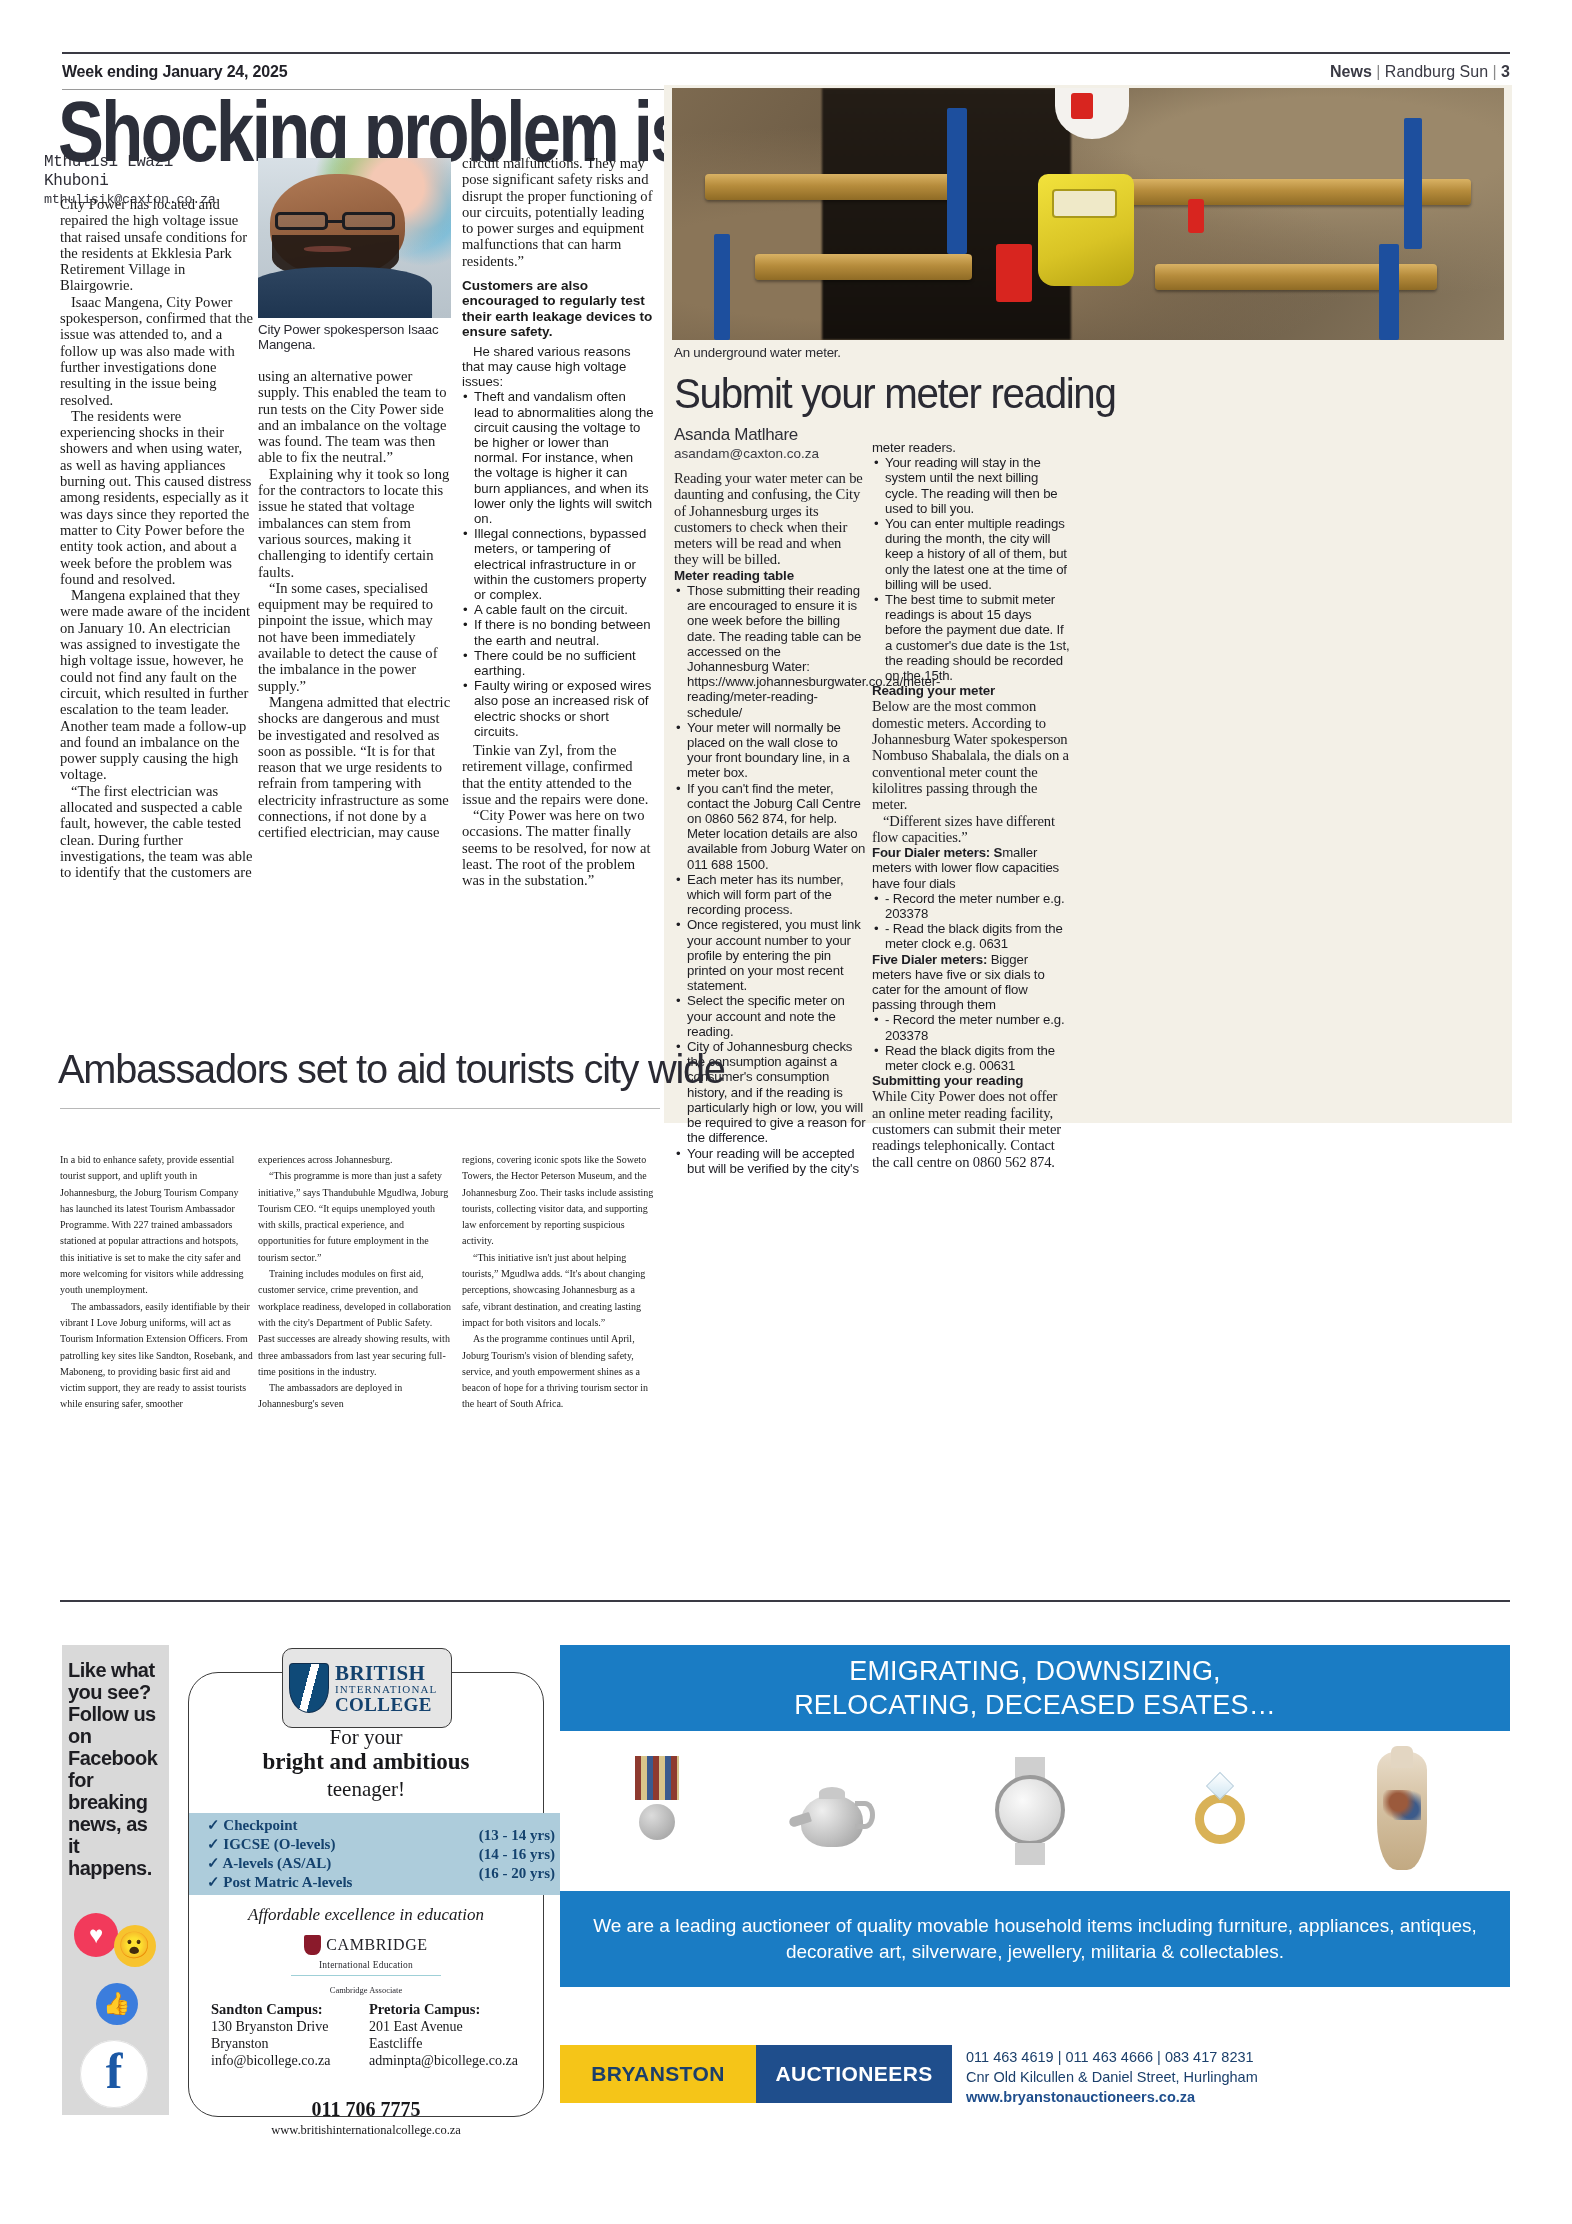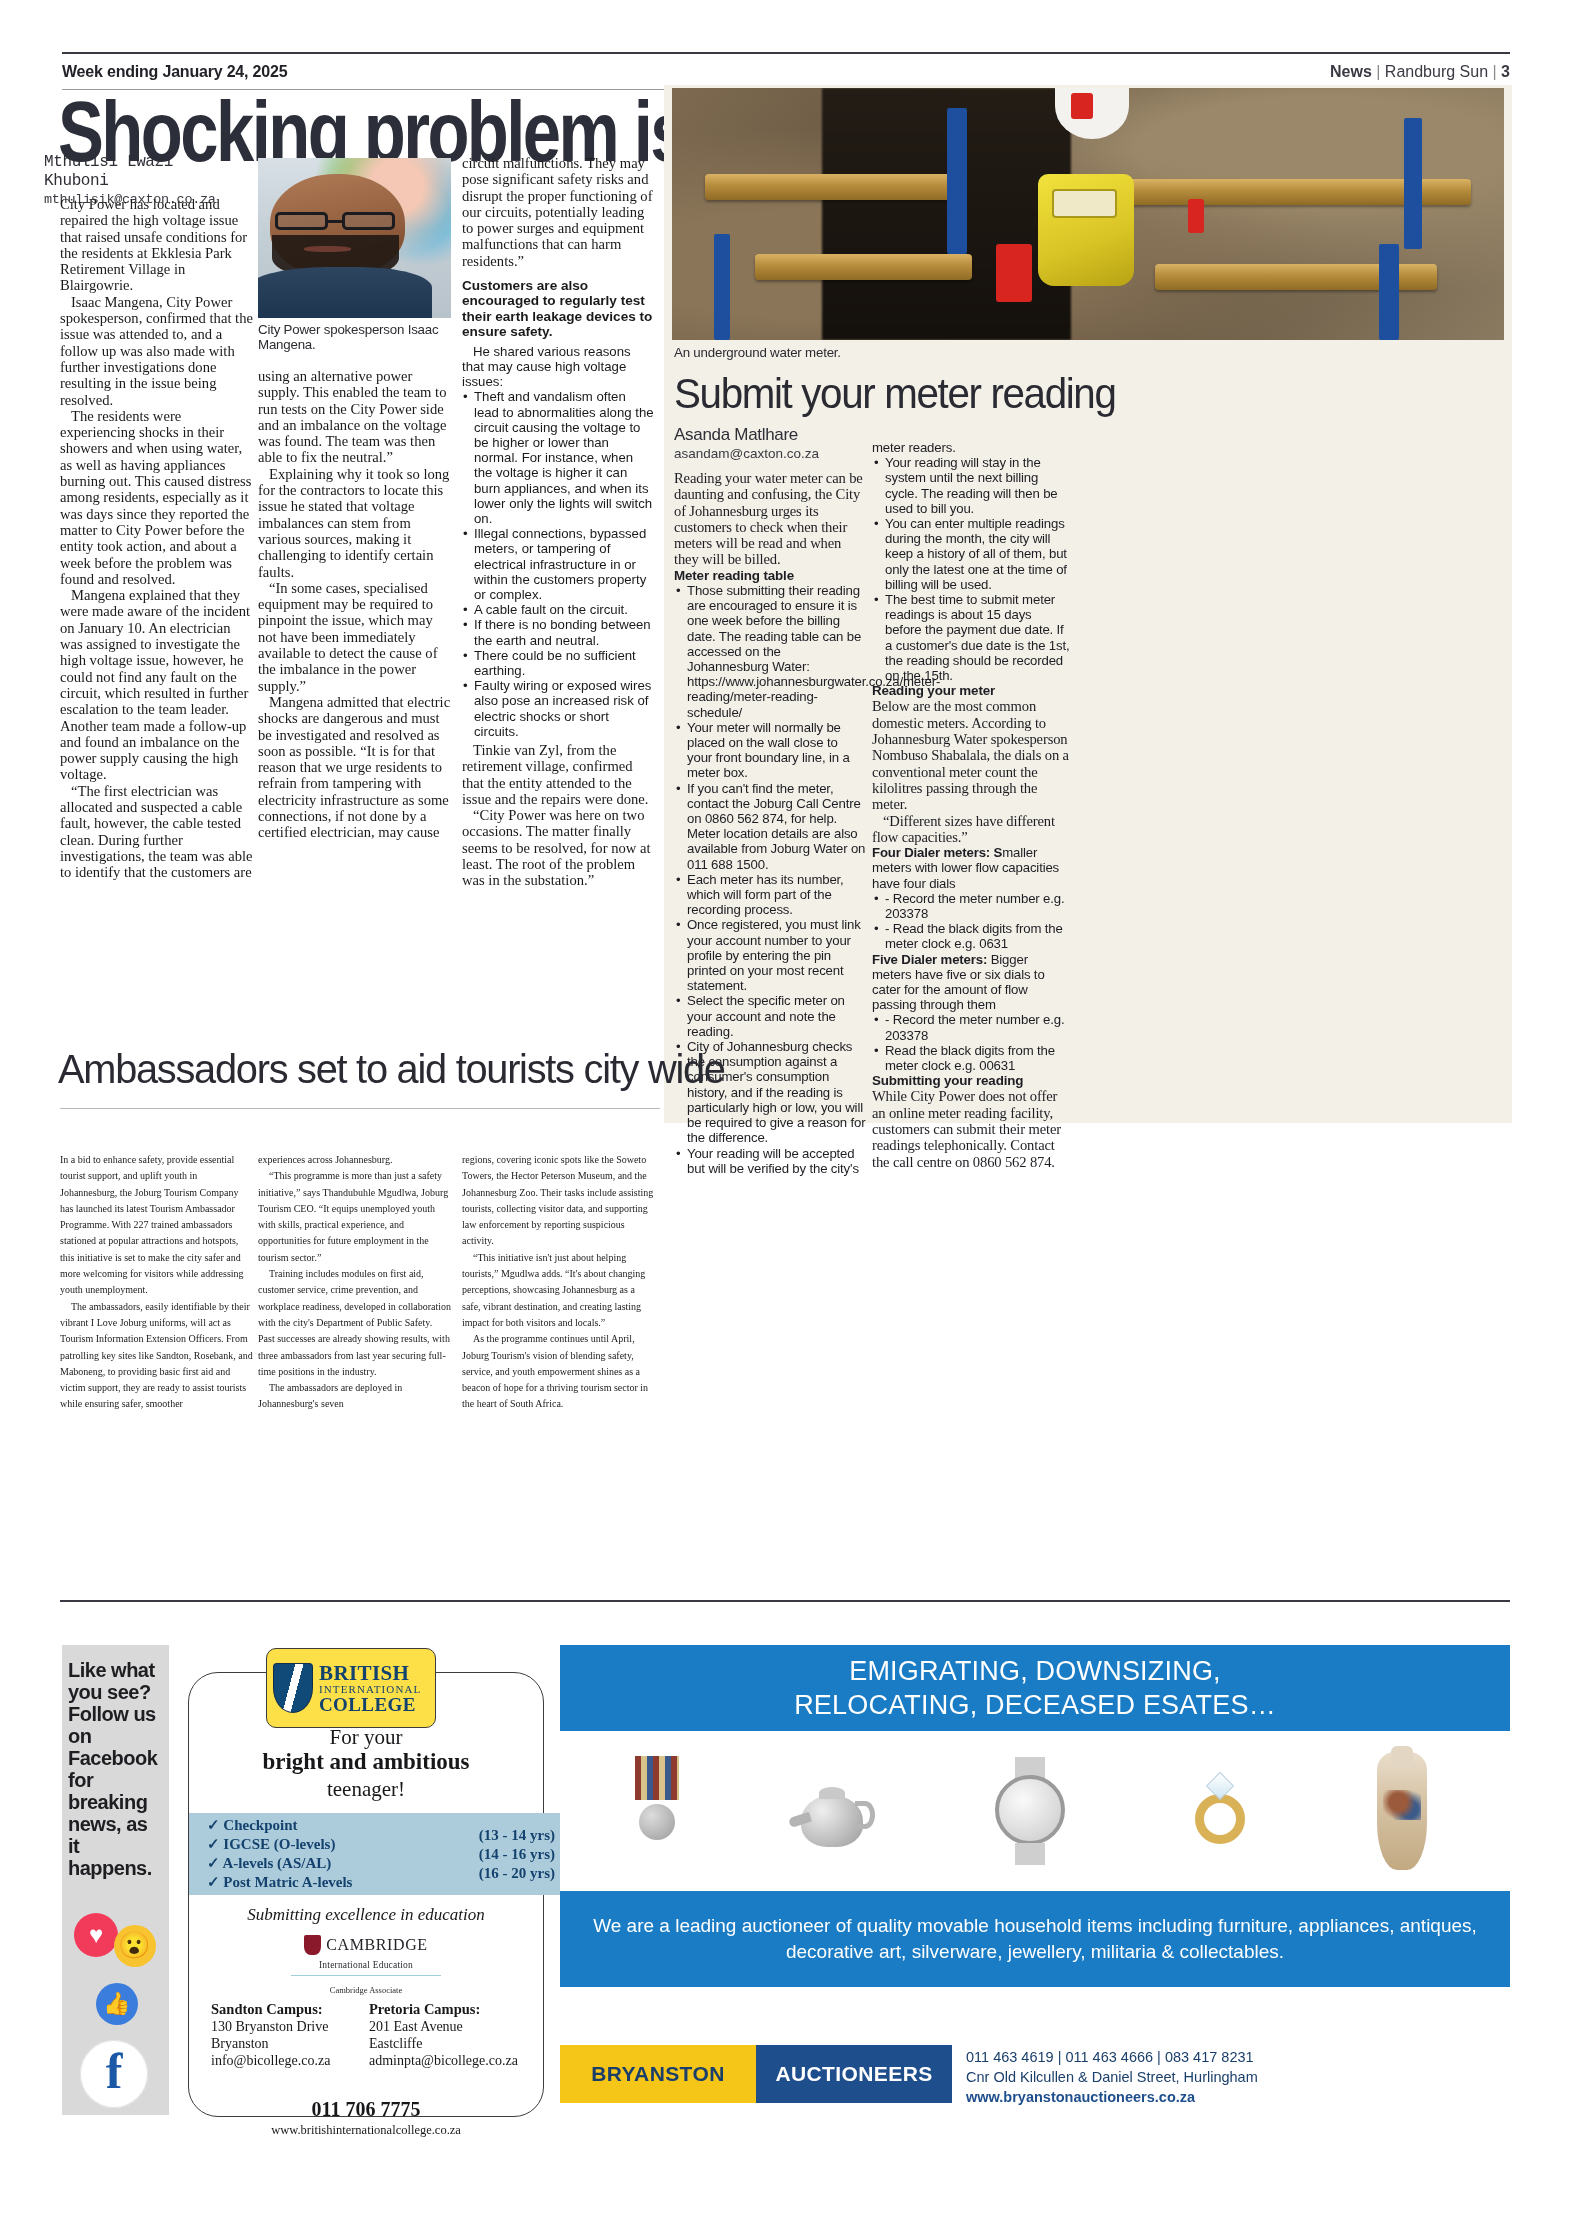--- a/index.html
+++ b/index.html
@@ -240,22 +240,22 @@
   .ico.fb::after { content:"f"; color:#1b58a5; font-weight:bold; font-size:50px; line-height:1;
                    font-family:"Liberation Serif", serif; margin-top:-6px; }
 
   
   .bic {
     position:absolute; left:188px; top:1672px; width:356px; height:445px;
     border:1.6px solid #3c3c3c; border-radius:30px; background:#fff;
     font-family:"Liberation Serif", serif; color:#0f2d4d;
   }
   .biclogo {
-    position:absolute; left:266px; top:1648px; width:170px; height:80px;
-    border:1.6px solid #3c3c3c; border-radius:10px; background:#fde047;
+    position:absolute; left:282px; top:1648px; width:170px; height:80px;
+    border:1.6px solid #3c3c3c; border-radius:10px; background:#e5e5e5;
     display:flex; align-items:center; padding:4px 6px; gap:6px;
   }
   .shield {
     width:40px; height:50px; flex:0 0 40px;
     background:linear-gradient(105deg,#0f4a78 0 42%, #ffffff 42% 58%, #0f4a78 58% 100%);
     border:1.5px solid #0f2d4d; border-radius:4px 4px 50% 50%;
   }
   .biclogo .lines { line-height:1; }
   .biclogo .l1 { font-weight:bold; font-size:21px; letter-spacing:0.4px; color:#14426e; }
   .biclogo .l2 { font-size:11px; letter-spacing:1.1px; color:#14426e; }
@@ -519,21 +519,21 @@
         <li>✓ <span>IGCSE (O-levels)</span></li>
         <li>✓ <span>A-levels (AS/AL)</span></li>
         <li>✓ <span>Post Matric A-levels</span></li>
       </ul>
       <div class="ages">
         <div>(13 - 14 yrs)</div>
         <div>(14 - 16 yrs)</div>
         <div>(16 - 20 yrs)</div>
       </div>
     </div>
-    <div class="tag">Submitting excellence in education</div>
+    <div class="tag">Affordable excellence in education</div>
     <div class="camb">
       <div class="row">
         <span class="cshield"></span>
         <span class="cname">CAMBRIDGE</span>
       </div>
       <div class="csub">International Education</div>
       <div class="cline"></div>
       <div class="cassoc">Cambridge Associate</div>
     </div>
     <div class="biccamp">

